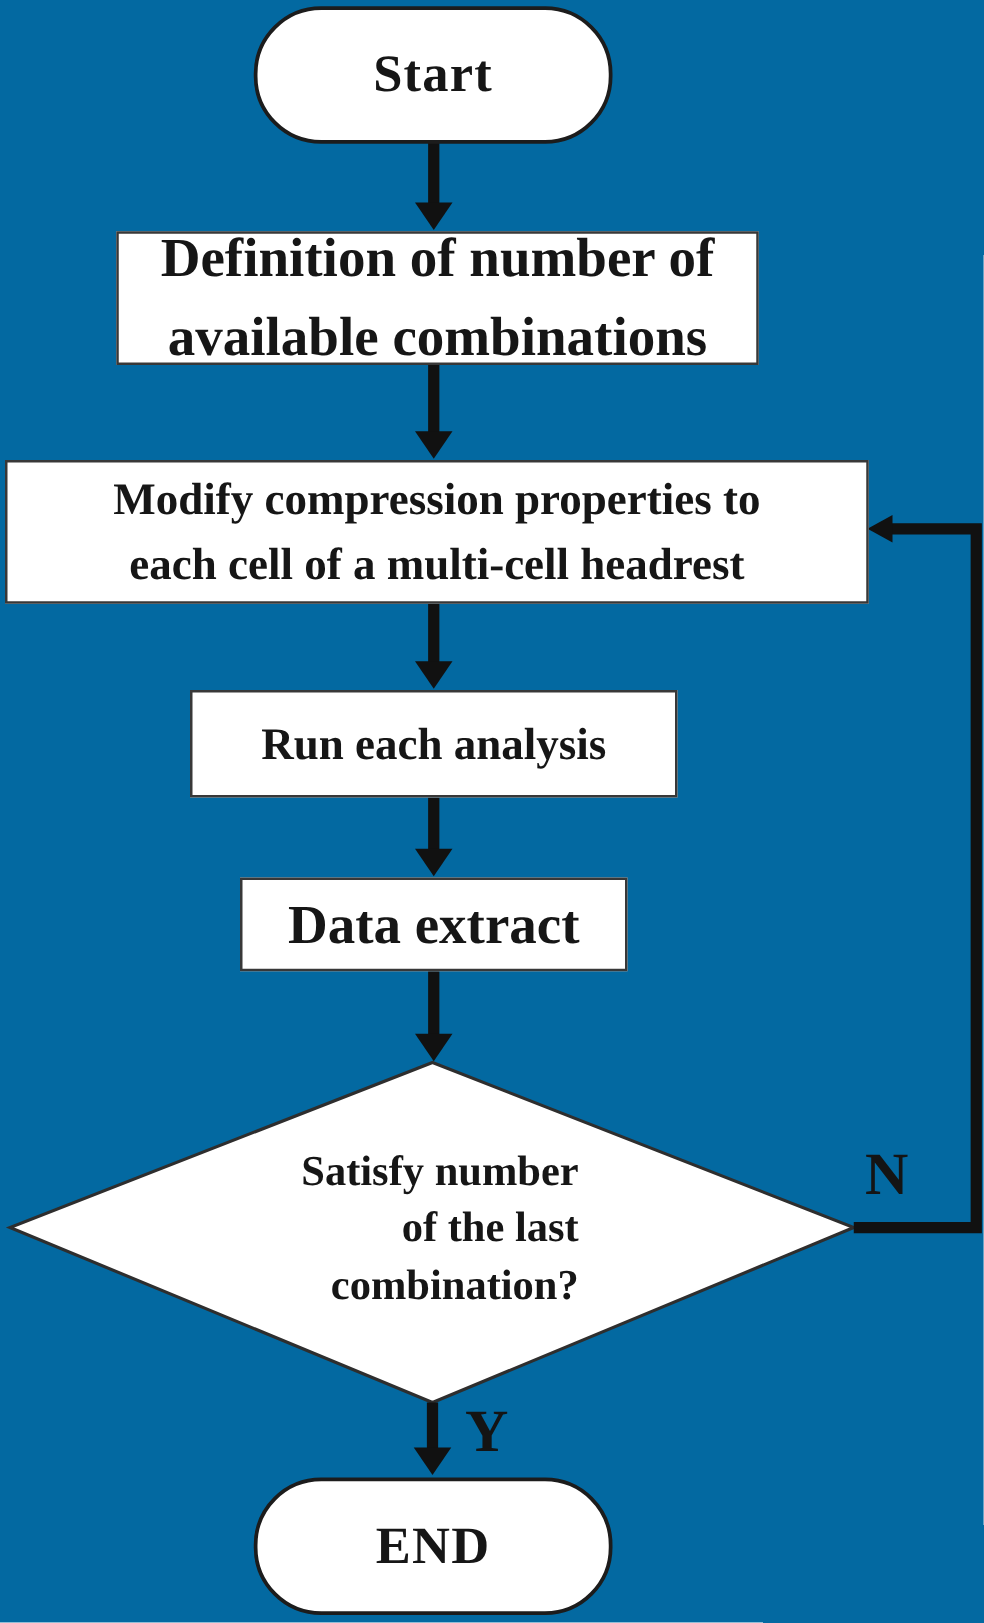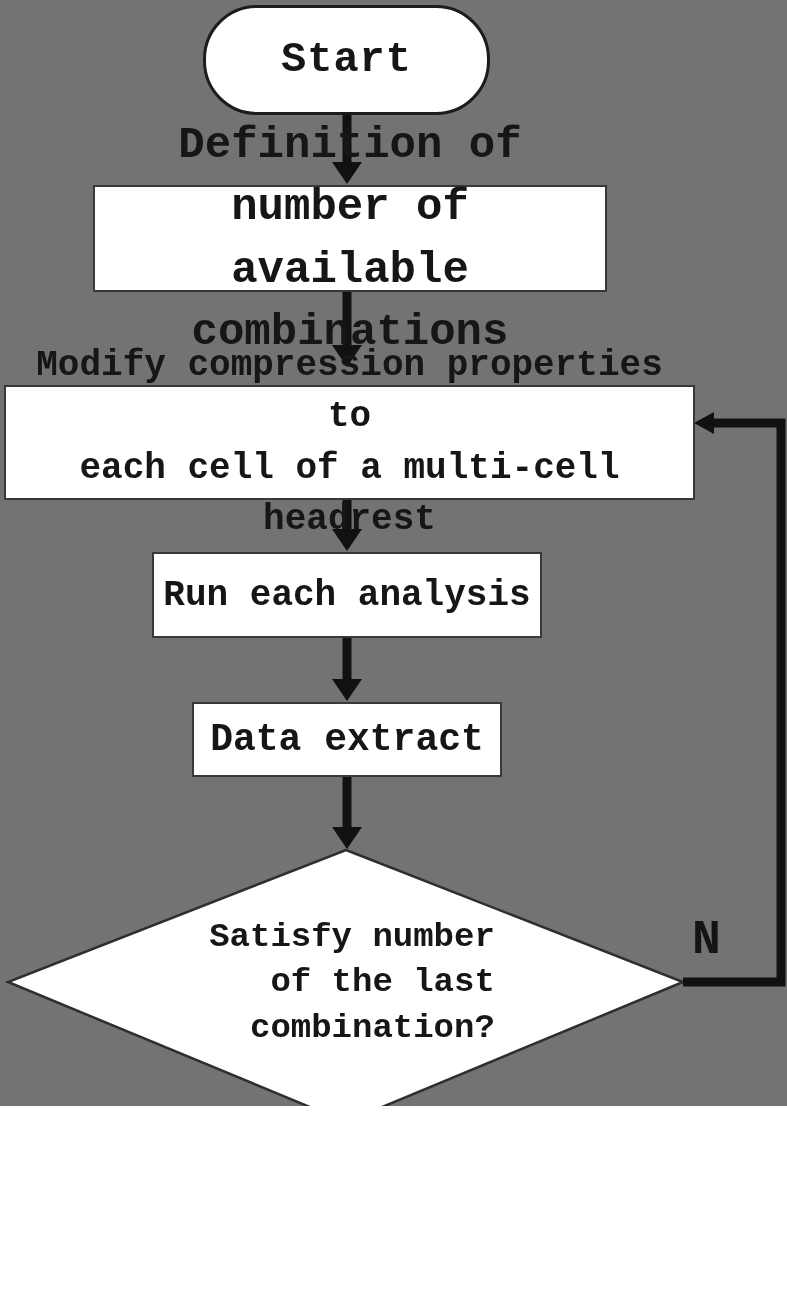--- a/index.html
+++ b/index.html
@@ -1,21 +1,21 @@
 <!DOCTYPE html>
 <html><head>
 <meta charset="utf-8">
 <style>
   html, body { margin: 0; padding: 0; background: #ffffff; }
   .canvas {
     position: relative;
     width: 787px;
-    height: 1106px;
-    background: #737373;
-    font-family: Liberation Mono, monospace;
+    height: 1298px;
+    background: #0369a1;
+    font-family: Liberation Serif, serif;
     overflow: hidden;
   }
   .layer {
     position: absolute;
     left: 0; top: 0;
     width: 787px; height: 1298px;
   }
   .node {
     position: absolute;
     display: flex;
@@ -32,23 +32,23 @@
     border: 3px solid #1c1c1c;
     border-radius: 54px;
     font-size: 42px;
     letter-spacing: 1px;
   }
   .process {
     border: 2px solid #383838;
   }
   .start-node  { left: 203px; top: 5px;    width: 287px; height: 110px; }
   .def-node    { left: 93px;  top: 185px;  width: 514px; height: 107px; font-size: 44px; line-height: 1.42; }
-  .modify-node { left: 4px;   top: 368px;  width: 691px; height: 115px; font-size: 36px; line-height: 1.42; margin-top: 17px; }
+  .modify-node { left: 4px;   top: 368px;  width: 691px; height: 115px; font-size: 36px; line-height: 1.42; }
   .run-node    { left: 152px; top: 552px;  width: 390px; height: 86px;  font-size: 36px; text-align: right; }
-  .extract-node{ left: 192px; top: 702px;  width: 310px; height: 75px;  font-size: 38px; text-align: center; }
+  .extract-node{ left: 192px; top: 702px;  width: 310px; height: 75px;  font-size: 44px; text-align: center; }
   .end-node    { left: 203px; top: 1182px; width: 287px; height: 110px; }
   .decision-label {
     position: absolute;
     left: 152px; top: 910px;
     width: 400px; height: 146px;
     display: flex;
     align-items: center;
     justify-content: center;
     text-align: right;
     font-weight: 700;
@@ -134,14 +134,17 @@
     <span>Data extract</span>
   </div>
 
   <div class="decision-label">Satisfy number
 of the last
 combination?</div>
 
   <div class="branch-label no-label">N</div>
   <div class="branch-label yes-label">Y</div>
 
+  <div class="node terminator end-node">
+    <span>END</span>
+  </div>
 
 </div>
 
 </body></html>

